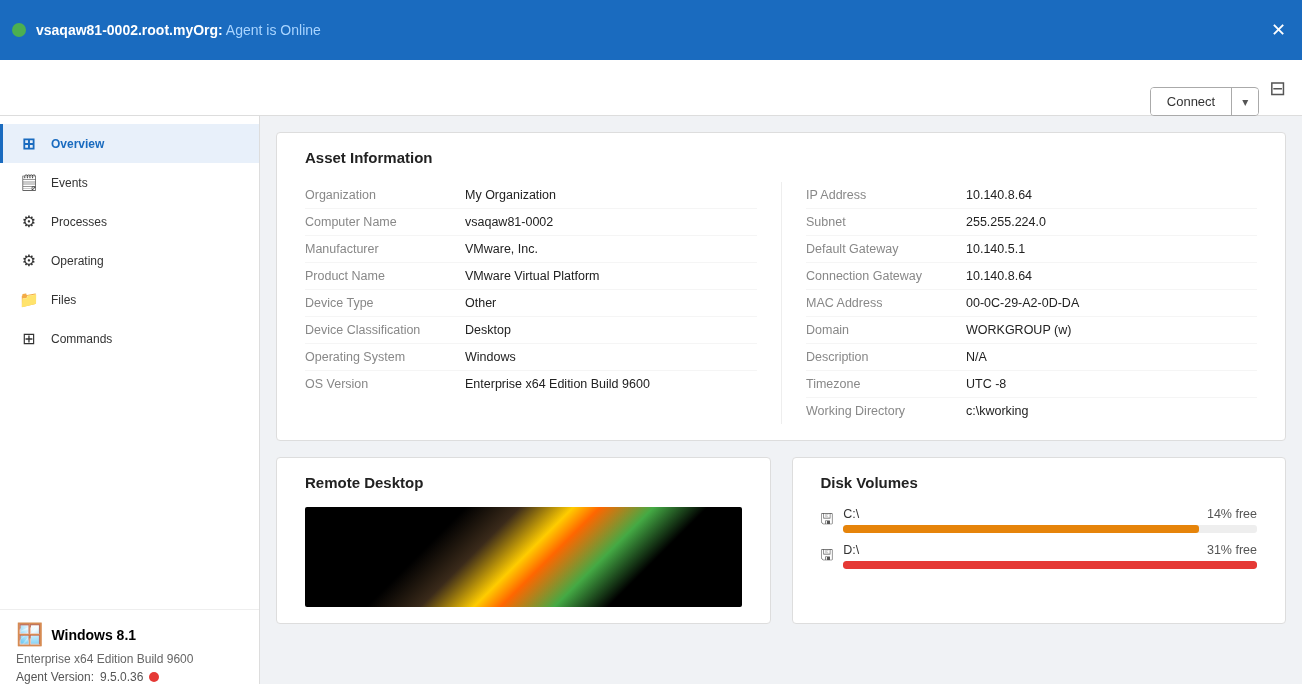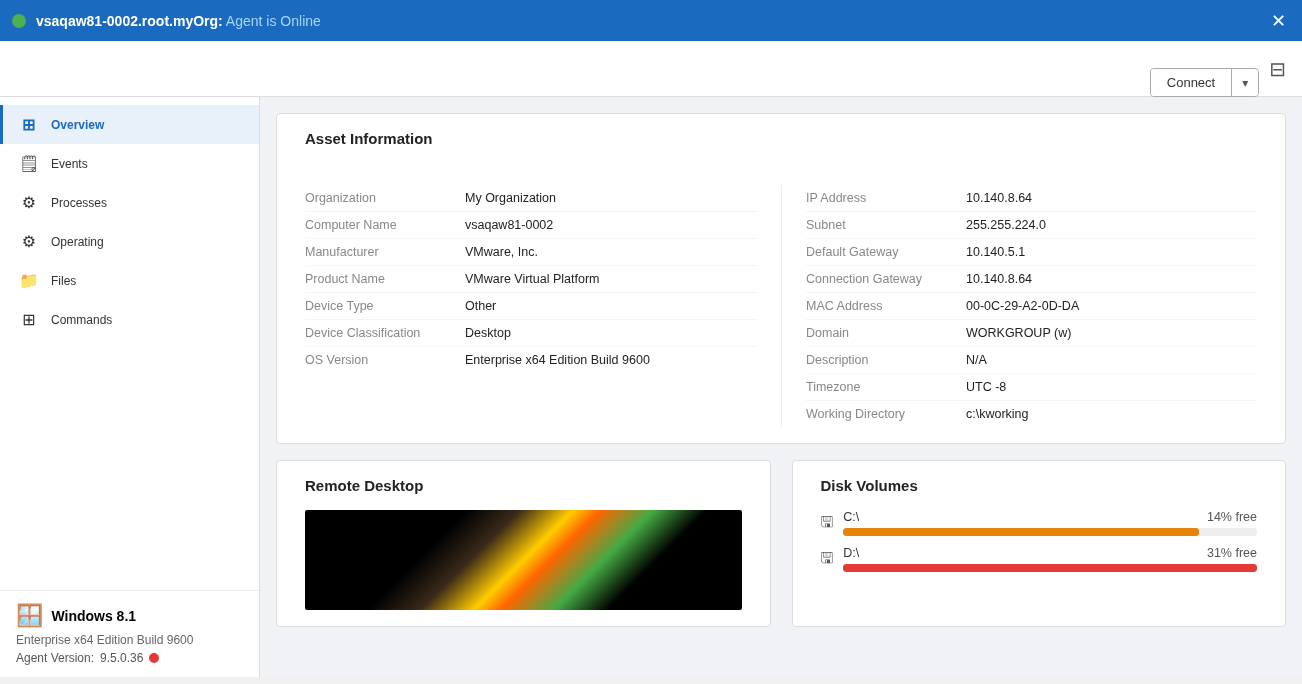--- a/index.html
+++ b/index.html
@@ -1,21 +1,21 @@
 <!DOCTYPE html>
 <html><head>
   <meta charset="utf-8">
   <style>
     * { box-sizing: border-box; margin: 0; padding: 0; }
     body { font-family: -apple-system, BlinkMacSystemFont, 'Segoe UI', Arial, sans-serif; font-size: 13px; background: #f0f0f0; width: 1302px; height: 684px; overflow: hidden; }
 
     
     #titlebar {
       background: #1a6bbf;
-      height: 41px;
+      height: 60px;
       display: flex;
       align-items: center;
       padding: 0 12px;
       color: white;
       position: relative;
     }
     #titlebar .status-dot {
       width: 14px; height: 14px; border-radius: 50%; background: #4caf50; margin-right: 10px; flex-shrink: 0;
     }
     #titlebar .title-text { font-size: 14px; }
@@ -107,21 +107,21 @@
       color: #222;
       margin-bottom: 16px;
     }
 
     
     .asset-grid {
       display: grid;
       grid-template-columns: 1fr 1fr;
       gap: 0;
     }
-    .asset-section { padding-right: 24px; margin-top: 22px; }
+    .asset-section { padding-right: 24px; }
     .asset-section:last-child { padding-right: 0; border-left: 1px solid #eee; padding-left: 24px; }
     .asset-row {
       display: flex;
       padding: 6px 0;
       border-bottom: 1px solid #f5f5f5;
       align-items: flex-start;
     }
     .asset-row:last-child { border-bottom: none; }
     .asset-label {
       width: 160px;
@@ -254,20 +254,24 @@
             </div>
             <div class="asset-row">
               <span class="asset-label">Device Type</span>
               <span class="asset-value">Other</span>
             </div>
             <div class="asset-row">
               <span class="asset-label">Device Classification</span>
               <span class="asset-value">Desktop</span>
             </div>
             <div class="asset-row">
+              <span class="asset-label">Operating System</span>
+              <span class="asset-value">Windows</span>
+            </div>
+            <div class="asset-row">
               <span class="asset-label">OS Version</span>
               <span class="asset-value">Enterprise x64 Edition Build 9600</span>
             </div>
           </div>
         <div class="asset-section" id="asset-right">
             <div class="asset-row">
               <span class="asset-label">IP Address</span>
               <span class="asset-value">10.140.8.64</span>
             </div>
             <div class="asset-row">

